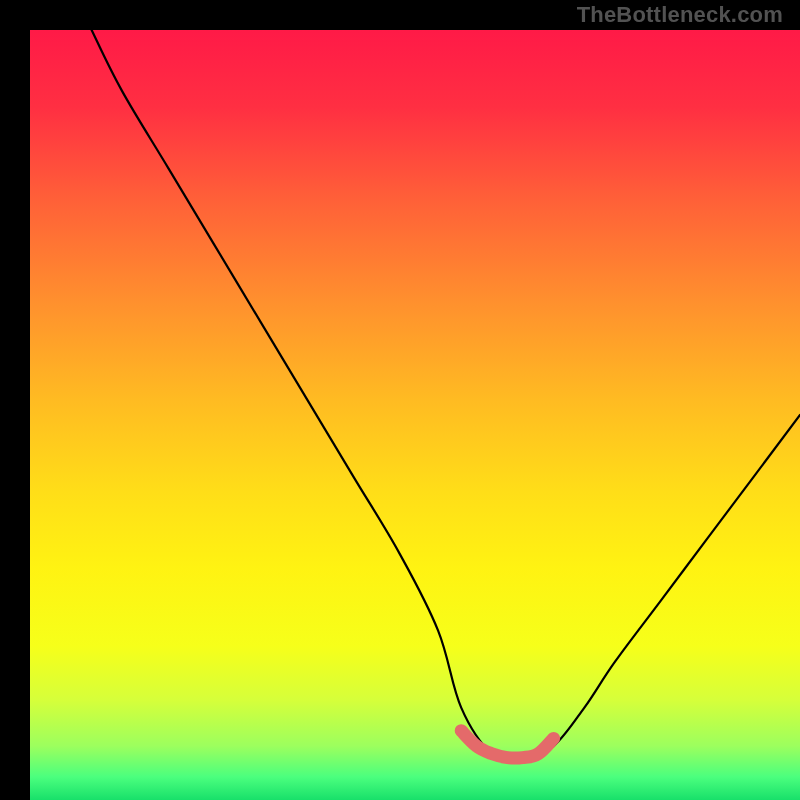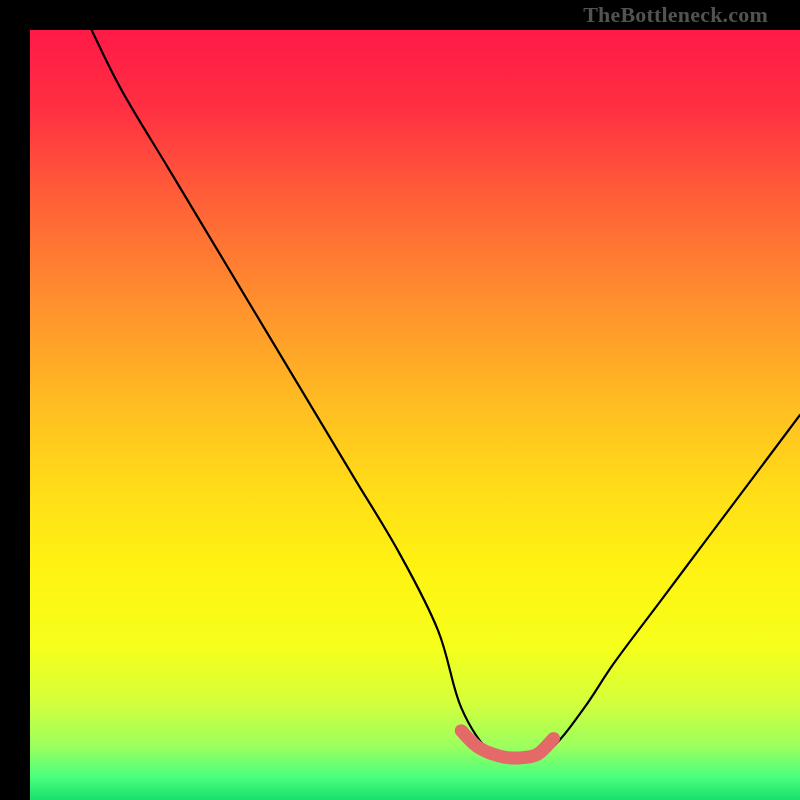--- a/index.html
+++ b/index.html
@@ -21,22 +21,22 @@
   .plot-area {
     position: absolute;
     left: 15px;
     top: 15px;
     width: 770px;
     height: 770px;
   }
   .watermark {
     position: absolute;
     top: 2px;
-    right: 32px;
-    font-family: Liberation Serif, serif;
+    right: 17px;
+    font-family: Liberation Sans, sans-serif;
     font-size: 22px;
     font-weight: 600;
     color: #525252;
     letter-spacing: 0.2px;
   }
 </style>
 </head>
 <body>
 
 <div class="frame">

